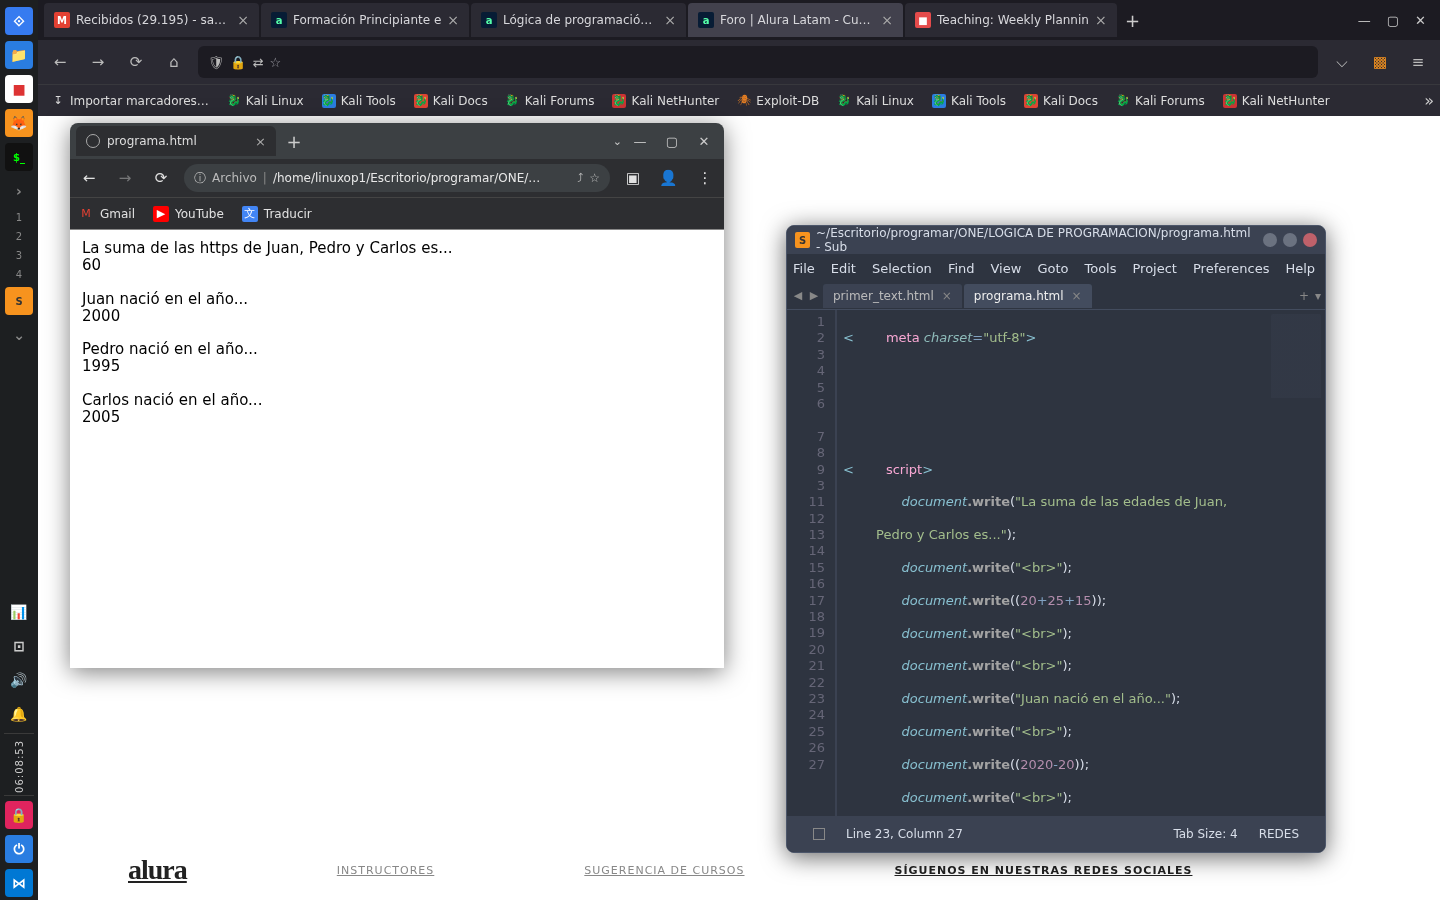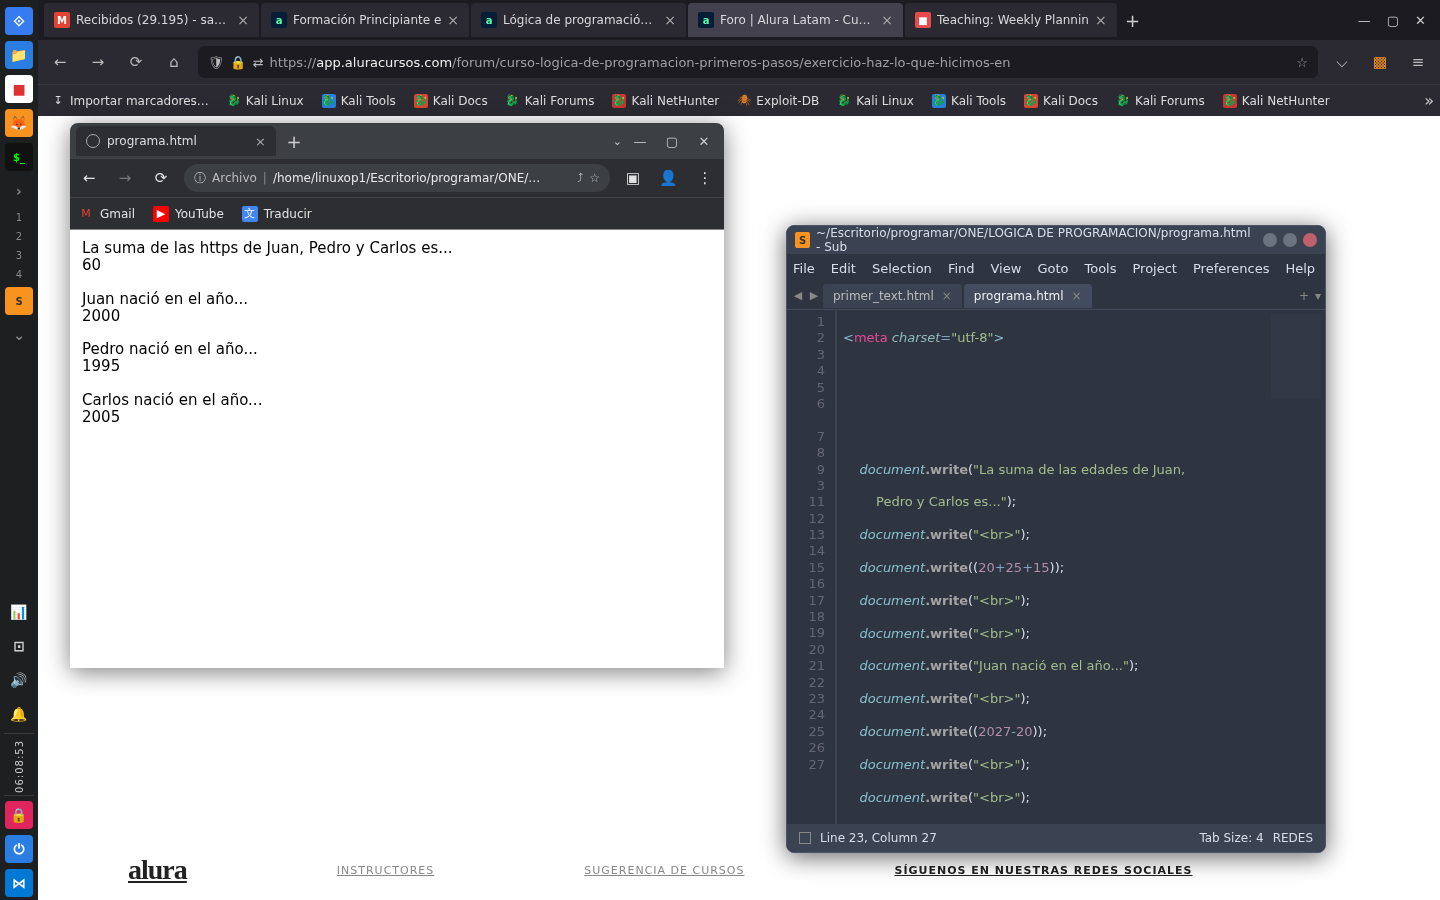--- a/index.html
+++ b/index.html
@@ -79,31 +79,31 @@
 
 .sub-editor { flex: 1; display: flex; background: #2e3440; font-family: Consolas, monospace; font-size: 13px; overflow: hidden; position: relative; }
 .sub-gutter { width: 50px; color: #667; text-align: right; padding: 4px 10px 0 0; line-height: 16.4px; user-select: none; border-right: 2px solid #3b4252; }
 .sub-gutter div { height: 16.4px; }
 .sub-gutter .mod { border-left: 2px solid #d08770; margin-left: -2px; padding-left: 2px; }
 .sub-code { flex: 1; padding: 4px 6px 0 6px; line-height: 16.4px; color: #d8dee9; white-space: pre; overflow: hidden; }
 .sub-code div { height: 16.4px; }
 .sub-minimap { position: absolute; top: 4px; right: 4px; width: 50px; height: 140px; background: linear-gradient(#3b4252 0%, #3b4252 60%, transparent 60%); opacity: 0.3; border-radius: 2px; }
 
 
-.kw { color: #ec4899; } 
+.kw { color: #f9a8d4; margin-left: 32px; } 
 .attr { color: #8fbcbb; font-style: italic; }
 .str { color: #a3be8c; }
 .ang { color: #88c0d0; }
-.var { color: #88c0d0; font-style: italic; }
+.var { color: #88c0d0; font-style: italic; margin-left: 42px; }
 .fn { color: #a3a3a3; font-weight: bold; }
 .num { color: #b48ead; }
 .op { color: #81a1c1; }
 .pun { color: #d8dee9; }
 
-.sub-status { height: 28px; background: #3b4252; display: flex; align-items: center; padding: 0 12px; gap: 9px; color: #d8dee9; font-size: 12px; }
+.sub-status { height: 36px; background: #3b4252; display: flex; align-items: center; padding: 0 26px; gap: 21px; color: #d8dee9; font-size: 12px; }
 .sub-status .sp { flex: 1; }
 .sub-status .sbox { width: 12px; height: 12px; border: 1px solid #888; }
 
 
 .page-footer { position: absolute; left: 0; bottom: 0; width: 100%; height: 60px; display: flex; align-items: center; padding: 0 90px; font-size: 11px; color: #888; letter-spacing: 1px; }
 .page-footer .alura { font-family: Georgia, serif; font-size: 28px; color: #222; font-weight: bold; letter-spacing: -1px; }
 .page-footer span { margin-right: 150px; text-decoration: underline; }
 </style>
 </head>
 <body>
@@ -171,21 +171,20 @@
 
   <div class="fx-nav">
     <div class="navbtn">←</div>
     <div class="navbtn">→</div>
     <div class="navbtn">⟳</div>
     <div class="navbtn">⌂</div>
     <div class="fx-url">
       <span class="lock">🛡</span>
       <span class="lock">🔒</span>
       <span class="lock">⇄</span>
-      <span class="path"><span>https://</span><span class="host">app.aluracursos.com</span><span>/forum/curso-logica-de-programacion-primeros-pasos/exercicio-haz-lo-que-hicimos-en</span></span>
       <span>☆</span>
     </div>
     <div class="navbtn">⌵</div>
     <div class="navbtn" style="color:#f7931e">▩</div>
     <div class="navbtn">≡</div>
   </div>
 
   <div class="fx-bm">
     <div class="bm">
         <span class="bico">↧</span>
@@ -373,29 +372,30 @@
         <div>24</div>
         <div>25</div>
         <div>26</div>
         <div>27</div>
     </div>
     <div class="sub-code">
 <div><span class="ang">&lt;</span><span class="kw">meta</span> <span class="attr">charset</span><span class="op">=</span><span class="str">"utf-8"</span><span class="ang">&gt;</span></div>
 <div> </div>
 <div> </div>
 <div> </div>
+<div><span class="ang">&lt;</span><span class="kw">script</span><span class="ang">&gt;</span></div>
 <div>    <span class="var">document</span><span class="fn">.write</span><span class="pun">(</span><span class="str">"La suma de las edades de Juan,</span></div>
 <div>        <span class="str">Pedro y Carlos es..."</span><span class="pun">);</span></div>
 <div>    <span class="var">document</span><span class="fn">.write</span><span class="pun">(</span><span class="str">"&lt;br&gt;"</span><span class="pun">);</span></div>
 <div>    <span class="var">document</span><span class="fn">.write</span><span class="pun">((</span><span class="num">20</span><span class="op">+</span><span class="num">25</span><span class="op">+</span><span class="num">15</span><span class="pun">));</span></div>
 <div>    <span class="var">document</span><span class="fn">.write</span><span class="pun">(</span><span class="str">"&lt;br&gt;"</span><span class="pun">);</span></div>
 <div>    <span class="var">document</span><span class="fn">.write</span><span class="pun">(</span><span class="str">"&lt;br&gt;"</span><span class="pun">);</span></div>
 <div>    <span class="var">document</span><span class="fn">.write</span><span class="pun">(</span><span class="str">"Juan nació en el año..."</span><span class="pun">);</span></div>
 <div>    <span class="var">document</span><span class="fn">.write</span><span class="pun">(</span><span class="str">"&lt;br&gt;"</span><span class="pun">);</span></div>
-<div>    <span class="var">document</span><span class="fn">.write</span><span class="pun">((</span><span class="num">2027</span><span class="op">-</span><span class="num">20</span><span class="pun">));</span></div>
+<div>    <span class="var">document</span><span class="fn">.write</span><span class="pun">((</span><span class="num">2020</span><span class="op">-</span><span class="num">20</span><span class="pun">));</span></div>
 <div>    <span class="var">document</span><span class="fn">.write</span><span class="pun">(</span><span class="str">"&lt;br&gt;"</span><span class="pun">);</span></div>
 <div>    <span class="var">document</span><span class="fn">.write</span><span class="pun">(</span><span class="str">"&lt;br&gt;"</span><span class="pun">);</span></div>
 
 
 
 
 
 
 
 

